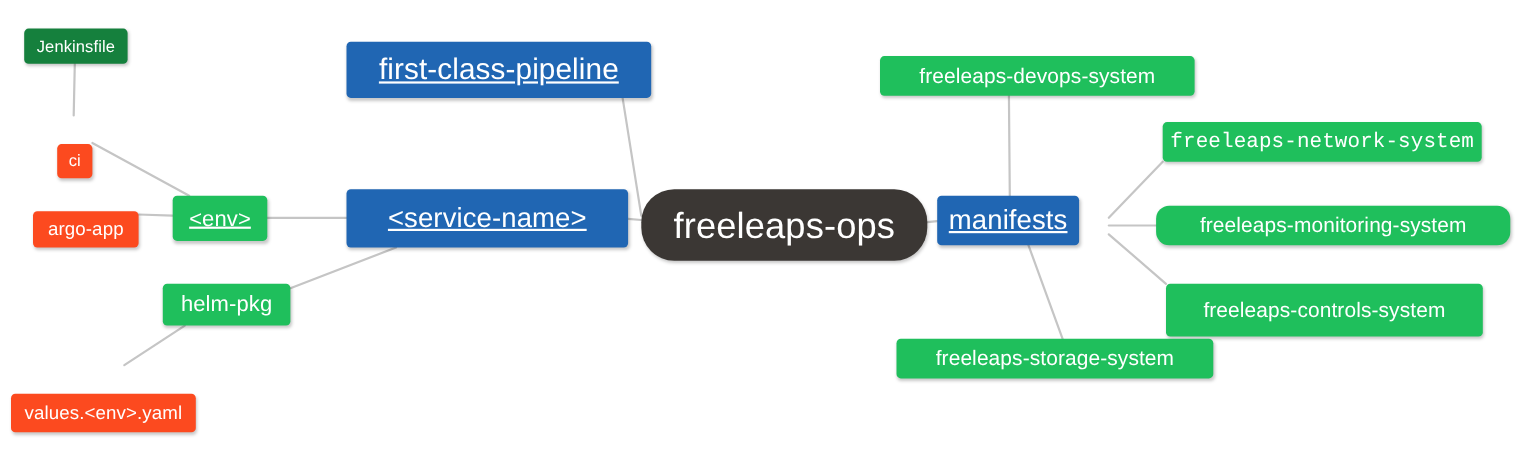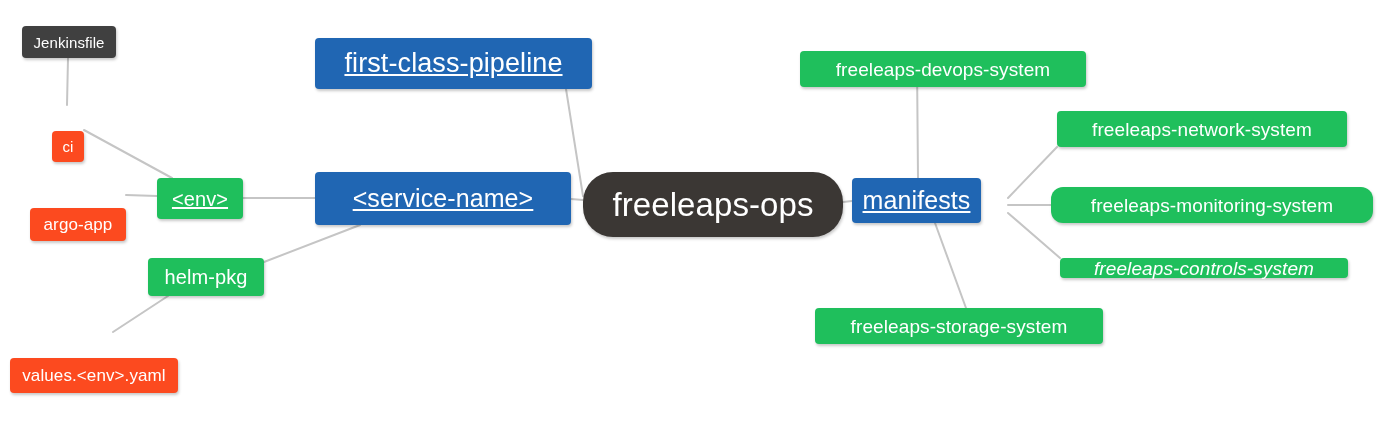--- a/index.html
+++ b/index.html
@@ -38,21 +38,21 @@
     border-radius: 4px;
     white-space: nowrap;
     line-height: 1;
     letter-spacing: 0.1px;
     box-shadow: 1px 2px 3px rgba(0,0,0,0.22);
     user-select: none;
   }
   .n-root   { background: #3b3734; border-radius: 30px; }
   .n-blue   { background: #2066b3; text-decoration: underline; }
   .n-green  { background: #1fbf5c; }
-  .n-orange { background: #404040; }
+  .n-orange { background: #15803d; }
   .n-red    { background: #fc4a1f; margin-top: 26px; }
 </style>
 </head>
 <body>
 
 <div id="mindmap">
   <svg id="edges" width="1390" height="421" viewBox="0 0 1390 421">
       <line x1="583" y1="196" x2="566" y2="89" stroke="#c5c5c5" stroke-width="2" stroke-linecap="round"></line>
       <line x1="583" y1="200" x2="571" y2="199" stroke="#c5c5c5" stroke-width="2" stroke-linecap="round"></line>
       <line x1="843" y1="202" x2="852" y2="201" stroke="#c5c5c5" stroke-width="2" stroke-linecap="round"></line>
@@ -69,22 +69,22 @@
       <line x1="935" y1="223" x2="966" y2="308" stroke="#c5c5c5" stroke-width="2" stroke-linecap="round"></line>
     </svg>
   <div id="node-layer">
       <div class="node n-root" style="left: 583px; top: 172px; width: 260px; height: 65px; font-size: 33px;">freeleaps-ops</div>
       <div class="node n-blue" style="left: 315px; top: 38px; width: 277px; height: 51px; font-size: 27px;">first-class-pipeline</div>
       <div class="node n-blue" style="left: 315px; top: 172px; width: 256px; height: 53px; font-size: 25px;">&lt;service-name&gt;</div>
       <div class="node n-blue" style="left: 852px; top: 178px; width: 129px; height: 45px; font-size: 25px;">manifests</div>
       <div class="node n-green" style="left: 157px; top: 178px; width: 86px; height: 41px; font-size: 20px; text-decoration: underline;">&lt;env&gt;</div>
       <div class="node n-green" style="left: 148px; top: 258px; width: 116px; height: 38px; font-size: 20px;">helm-pkg</div>
       <div class="node n-green" style="left: 800px; top: 27px; width: 286px; height: 36px; font-size: 19px; margin-top: 24px;">freeleaps-devops-system</div>
-      <div class="node n-green" style="left: 1057px; top: 111px; width: 290px; height: 36px; font-size: 19px;">freeleaps-network-system</div>
+      <div class="node n-green" style="left: 1057px; top: 111px; width: 290px; height: 36px; font-size: 19px; font-family: Liberation Mono, monospace;">freeleaps-network-system</div>
       <div class="node n-green" style="left: 1051px; top: 187px; width: 322px; height: 36px; font-size: 19px; border-radius: 12px;">freeleaps-monitoring-system</div>
-      <div class="node n-green" style="left: 1060px; top: 258px; width: 288px; height: 20px; font-size: 19px; font-style: italic;">freeleaps-controls-system</div>
+      <div class="node n-green" style="left: 1060px; top: 258px; width: 288px; height: 48px; font-size: 19px;">freeleaps-controls-system</div>
       <div class="node n-green" style="left: 815px; top: 308px; width: 288px; height: 36px; font-size: 19px;">freeleaps-storage-system</div>
       <div class="node n-orange" style="left: 22px; top: 26px; width: 94px; height: 32px; font-size: 15px;">Jenkinsfile</div>
       <div class="node n-red" style="left: 52px; top: 105px; width: 32px; height: 31px; font-size: 15px;">ci</div>
-      <div class="node n-red" style="left: 30px; top: 182px; width: 96px; height: 33px; font-size: 17px;">argo-app</div>
+      <div class="node n-red" style="left: 30px; top: 166px; width: 96px; height: 33px; font-size: 17px;">argo-app</div>
       <div class="node n-red" style="left: 10px; top: 332px; width: 168px; height: 35px; font-size: 17px;">values.&lt;env&gt;.yaml</div>
     </div>
 </div>
 
 </body></html>

